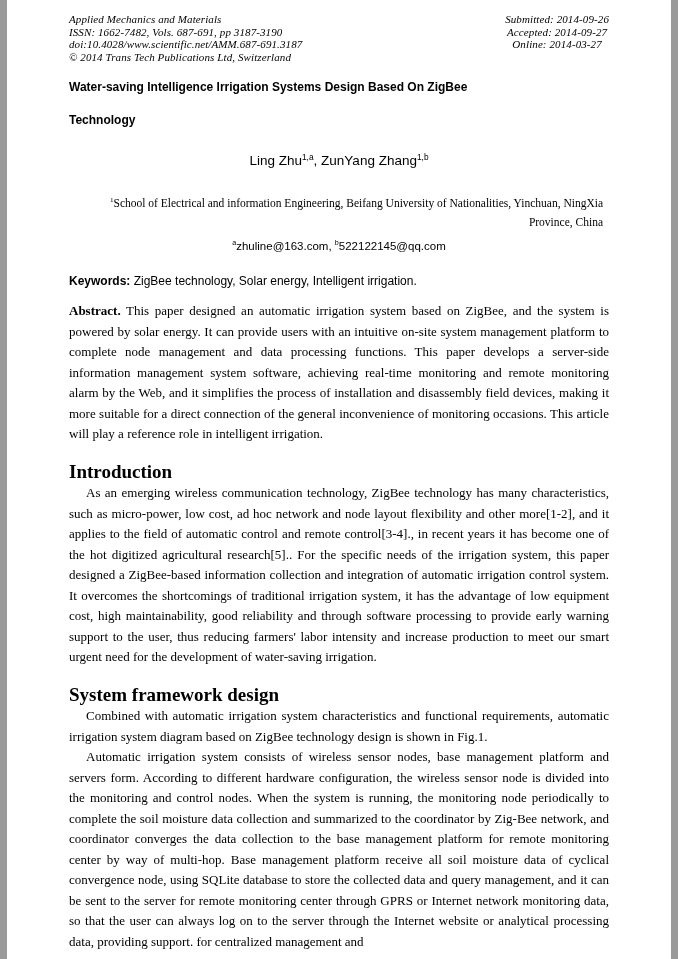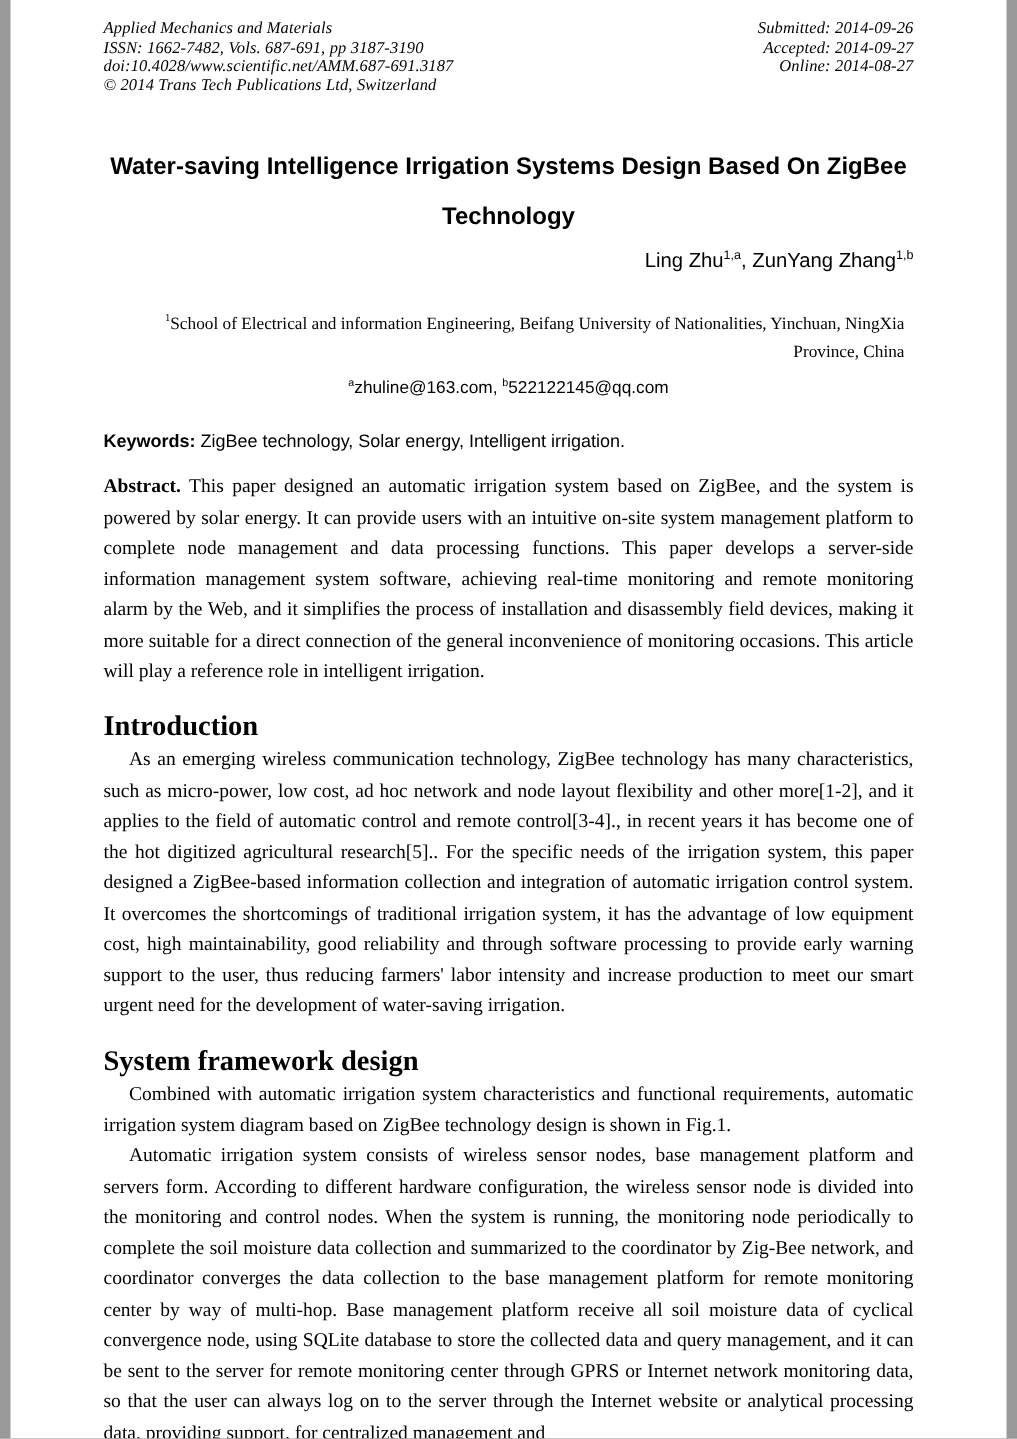--- a/index.html
+++ b/index.html
@@ -18,33 +18,32 @@
   
   .journal-header {
     display: flex;
     justify-content: space-between;
     font-family: "Liberation Serif", serif;
     font-style: italic;
     font-size: 11px;
     line-height: 12.5px;
     letter-spacing: 0.1px;
   }
-  .journal-header .right { text-align: right; }
+  .journal-header .right { text-align: center; }
   
   .paper-title {
-    margin-top: 32px;
-    text-align: center;
+    margin-top: 8px;
     font-family: "Liberation Sans", sans-serif;
     font-weight: bold;
-    font-size: 16px;
+    font-size: 12px;
     line-height: 33px;
   }
   .authors {
-    margin-top: 4px;
-    text-align: right;
+    margin-top: 15px;
+    text-align: center;
     font-family: "Liberation Sans", sans-serif;
     font-size: 13.5px;
     line-height: 18px;
   }
   .authors sup, .affiliation sup, .emails sup {
     font-size: 0.62em;
     vertical-align: super;
     line-height: 0;
   }
   .affiliation {
@@ -96,21 +95,21 @@
   <div class="journal-header">
     <div class="left">
       <div>Applied Mechanics and Materials</div>
       <div>ISSN: 1662-7482, Vols. 687-691, pp 3187-3190</div>
       <div>doi:10.4028/www.scientific.net/AMM.687-691.3187</div>
       <div>© 2014 Trans Tech Publications Ltd, Switzerland</div>
     </div>
     <div class="right">
       <div>Submitted: 2014-09-26</div>
       <div>Accepted: 2014-09-27</div>
-      <div>Online: 2014-08-27</div>
+      <div>Online: 2014-03-27</div>
     </div>
   </div>
 
   <div class="paper-title">
     <div>Water-saving Intelligence Irrigation Systems Design Based On ZigBee</div>
     <div>Technology</div>
   </div>
 
   <div class="authors"><span>Ling Zhu</span><sup>1,a</sup><span>, </span><span>ZunYang Zhang</span><sup>1,b</sup></div>
 

